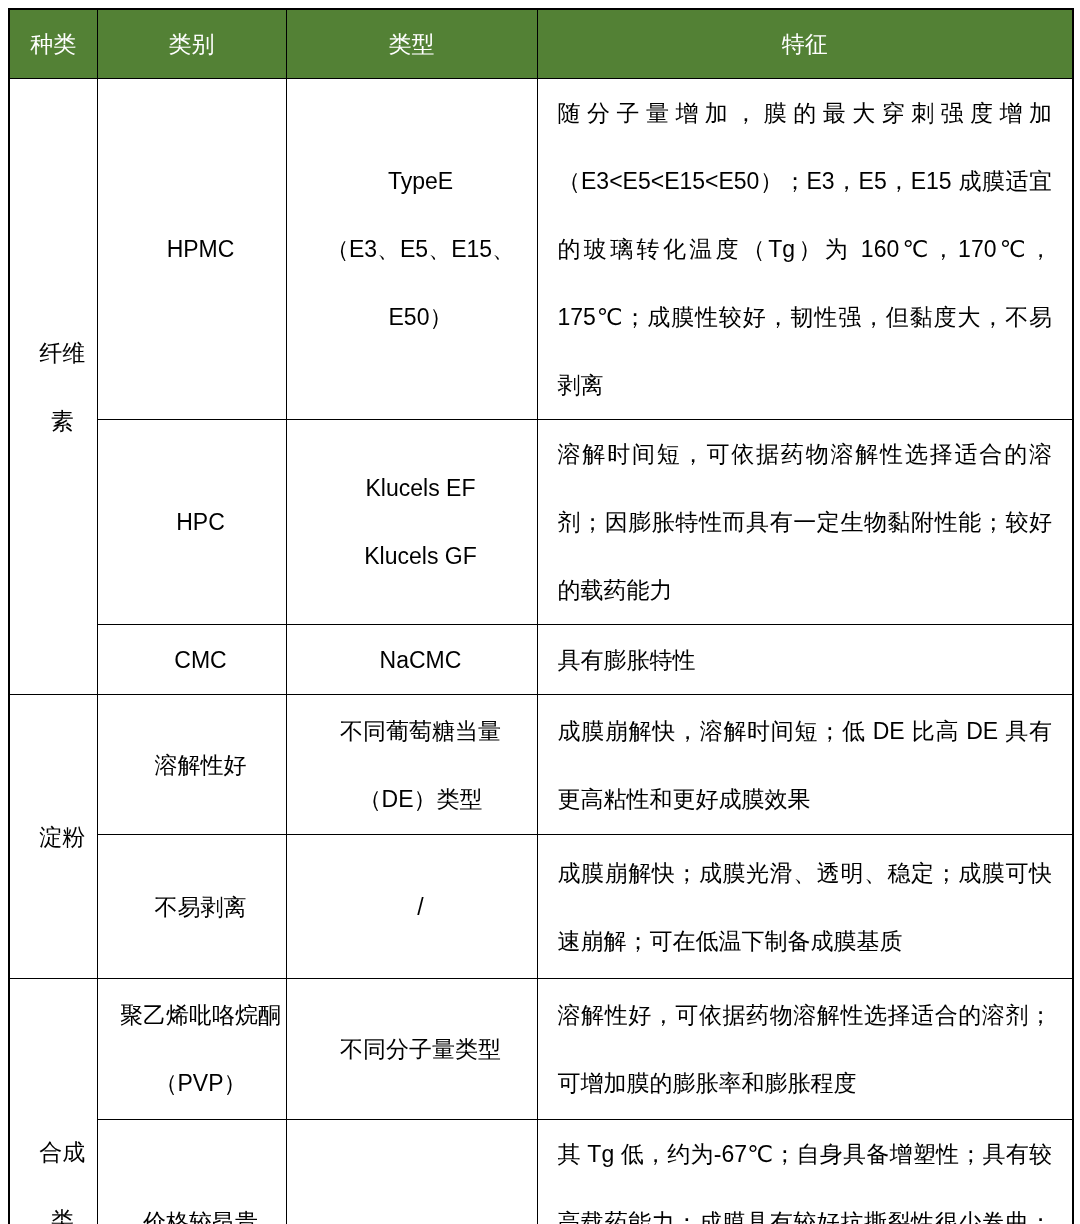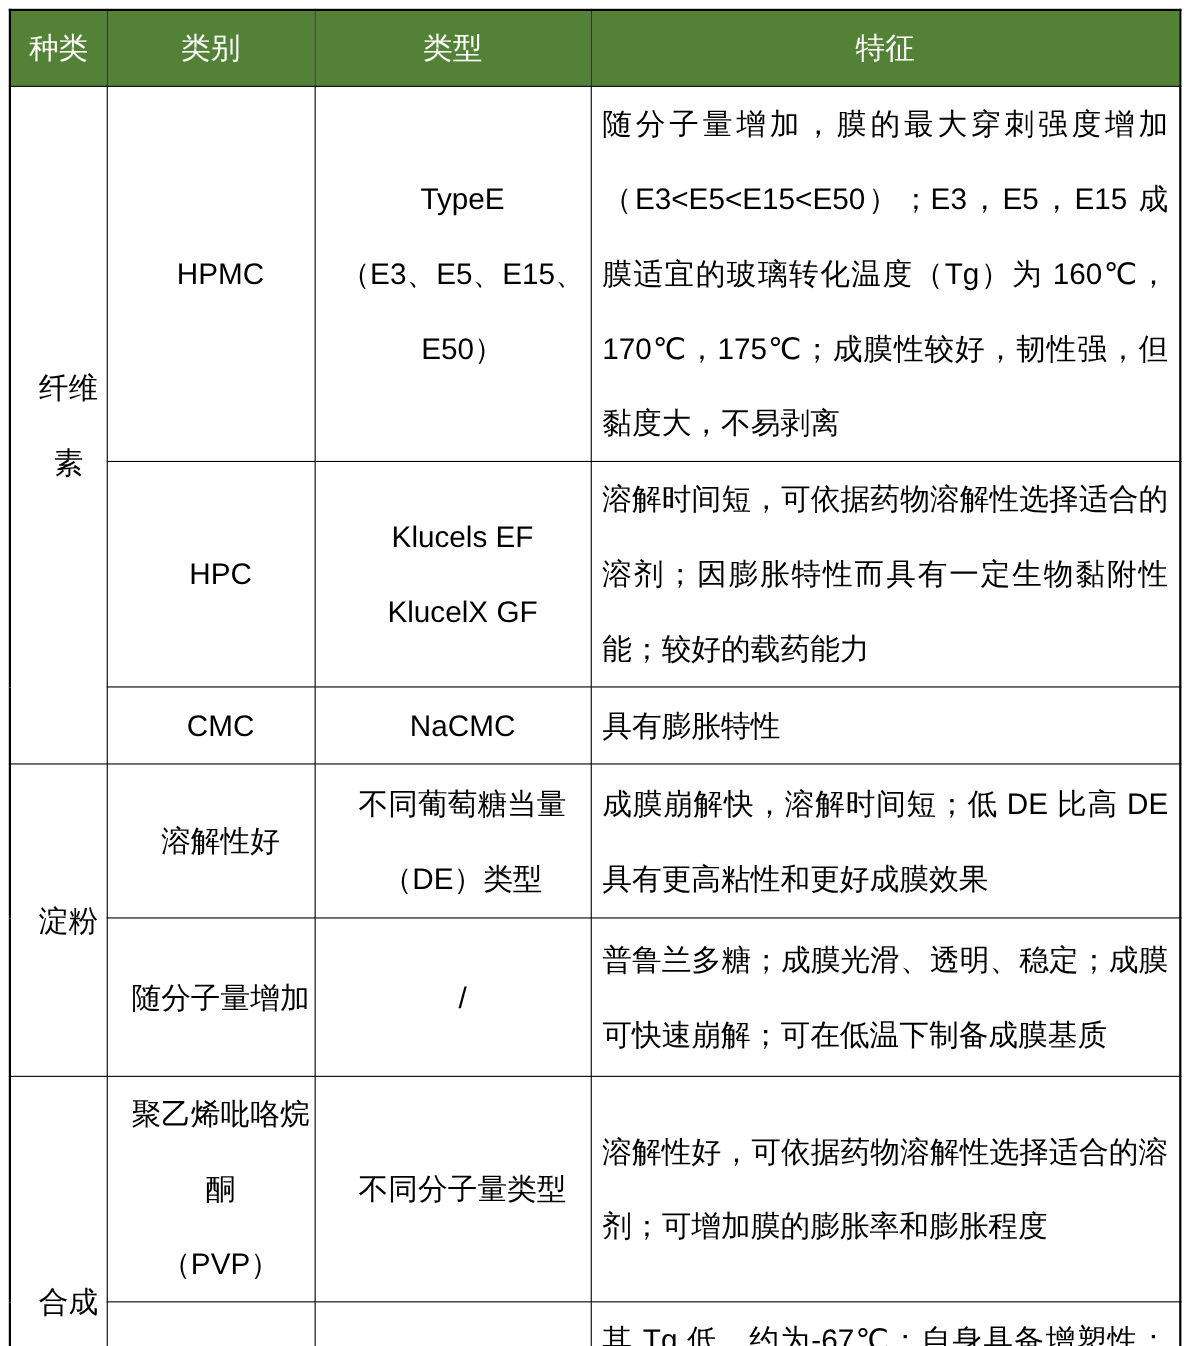--- a/index.html
+++ b/index.html
@@ -6,39 +6,39 @@
   body{width:1080px;height:1224px;font-family:"Liberation Sans","DejaVu Sans",sans-serif;}
   table.ptable{
     border-collapse:collapse;
     table-layout:fixed;
     margin:8px;
     width:1064px;
     border:2px solid #000000;
   }
   .ptable th,.ptable td{
     border:1px solid #000000;
-    font-size:27px;
+    font-size:23px;
     line-height:68px;
     color:#000000;
     vertical-align:middle;
     overflow:hidden;
     padding:0;
   }
   .ptable th{
     background:#538135;
     color:#ffffff;
     font-weight:normal;
     height:68px;
     text-align:center;
   }
   td.cat, td.cls, td.typ{text-align:center;padding-left:18px;}
   td.feat{
     text-align:justify;
     text-justify:inter-ideograph;
-    padding:0 10px;
+    padding:0 20px;
   }
   td .line{line-height:68px;}
   tr.r1{height:272px;}
   tr.r2{height:164px;}
   tr.r3{height:70px;margin-left:28px;}
   tr.r4{height:140px;}
   tr.r5{height:144px;}
   tr.r6{height:141px;}
   tr.r7{height:206px;}
 </style>
@@ -70,21 +70,21 @@
         <div class="line">（E3、E5、E15、E50）</div>
       </td>
       <td class="feat">随分子量增加，膜的最大穿刺强度增加（E3&lt;E5&lt;E15&lt;E50）；E3，E5，E15 成膜适宜的玻璃转化温度（Tg）为 160℃，170℃，175℃；成膜性较好，韧性强，但黏度大，不易剥离</td>
     </tr>
     <tr class="r2">
       <td class="cls">
         <div class="line">HPC</div>
       </td>
       <td class="typ">
         <div class="line">Klucels EF</div>
-        <div class="line">KlucelX GF</div>
+        <div class="line">Klucels GF</div>
       </td>
       <td class="feat">溶解时间短，可依据药物溶解性选择适合的溶剂；因膨胀特性而具有一定生物黏附性能；较好的载药能力</td>
     </tr>
     <tr class="r3">
       <td class="cls">
         <div class="line">CMC</div>
       </td>
       <td class="typ">
         <div class="line">NaCMC</div>
       </td>
@@ -97,26 +97,26 @@
         <div class="line">溶解性好</div>
       </td>
       <td class="typ">
         <div class="line">不同葡萄糖当量</div>
         <div class="line">（DE）类型</div>
       </td>
       <td class="feat">成膜崩解快，溶解时间短；低 DE 比高 DE 具有更高粘性和更好成膜效果</td>
     </tr>
     <tr class="r5">
       <td class="cls">
-        <div class="line">随分子量增加</div>
+        <div class="line">不易剥离</div>
       </td>
       <td class="typ">
         <div class="line">/</div>
       </td>
-      <td class="feat">普鲁兰多糖；成膜光滑、透明、稳定；成膜可快速崩解；可在低温下制备成膜基质</td>
+      <td class="feat">成膜崩解快；成膜光滑、透明、稳定；成膜可快速崩解；可在低温下制备成膜基质</td>
     </tr>
 
     <tr class="r6">
       <td class="cat" rowspan="2">合成类</td>
       <td class="cls">
         <div class="line">聚乙烯吡咯烷酮</div>
         <div class="line">（PVP）</div>
       </td>
       <td class="typ">
         <div class="line">不同分子量类型</div>

